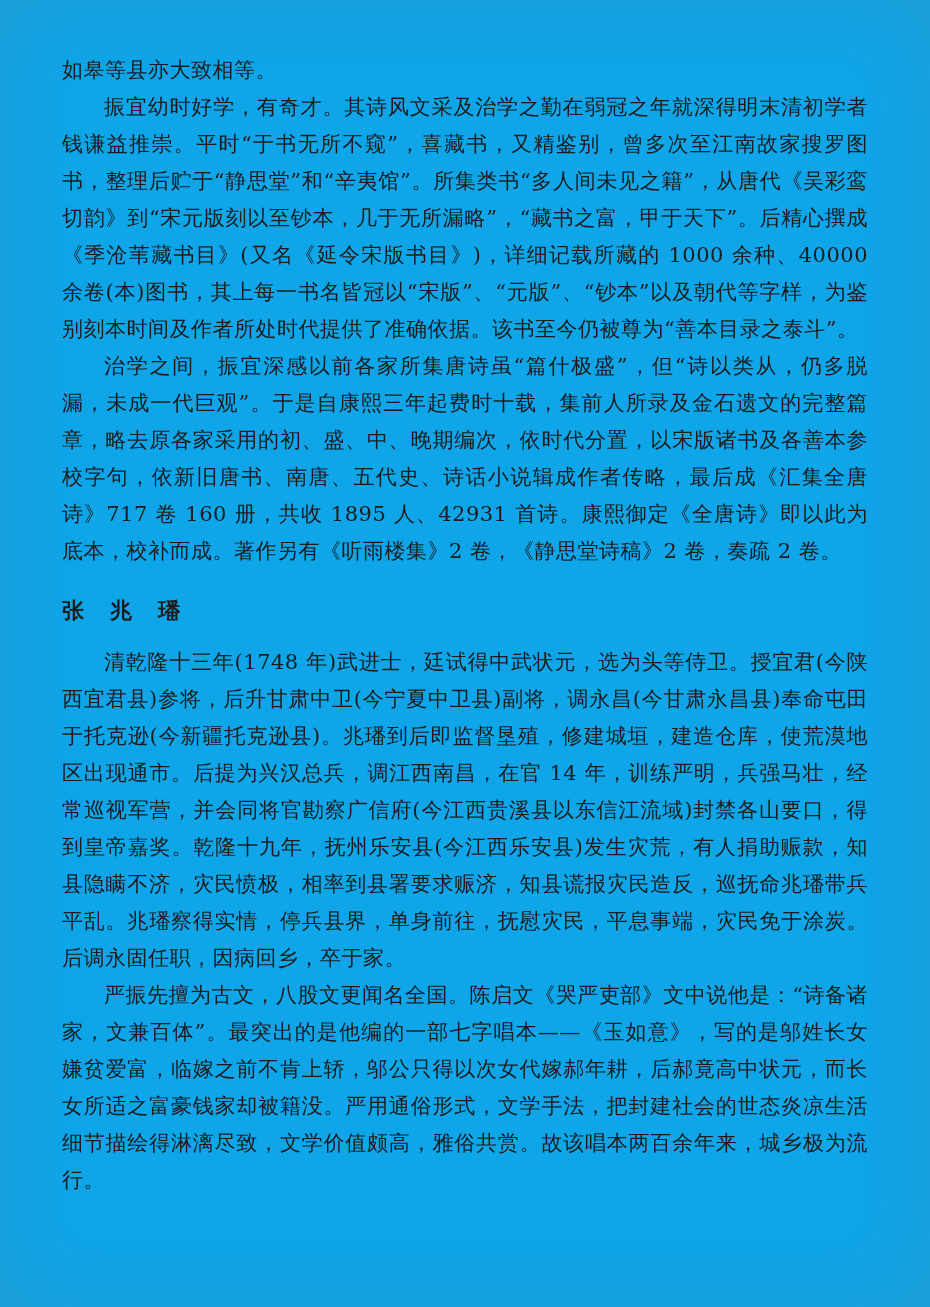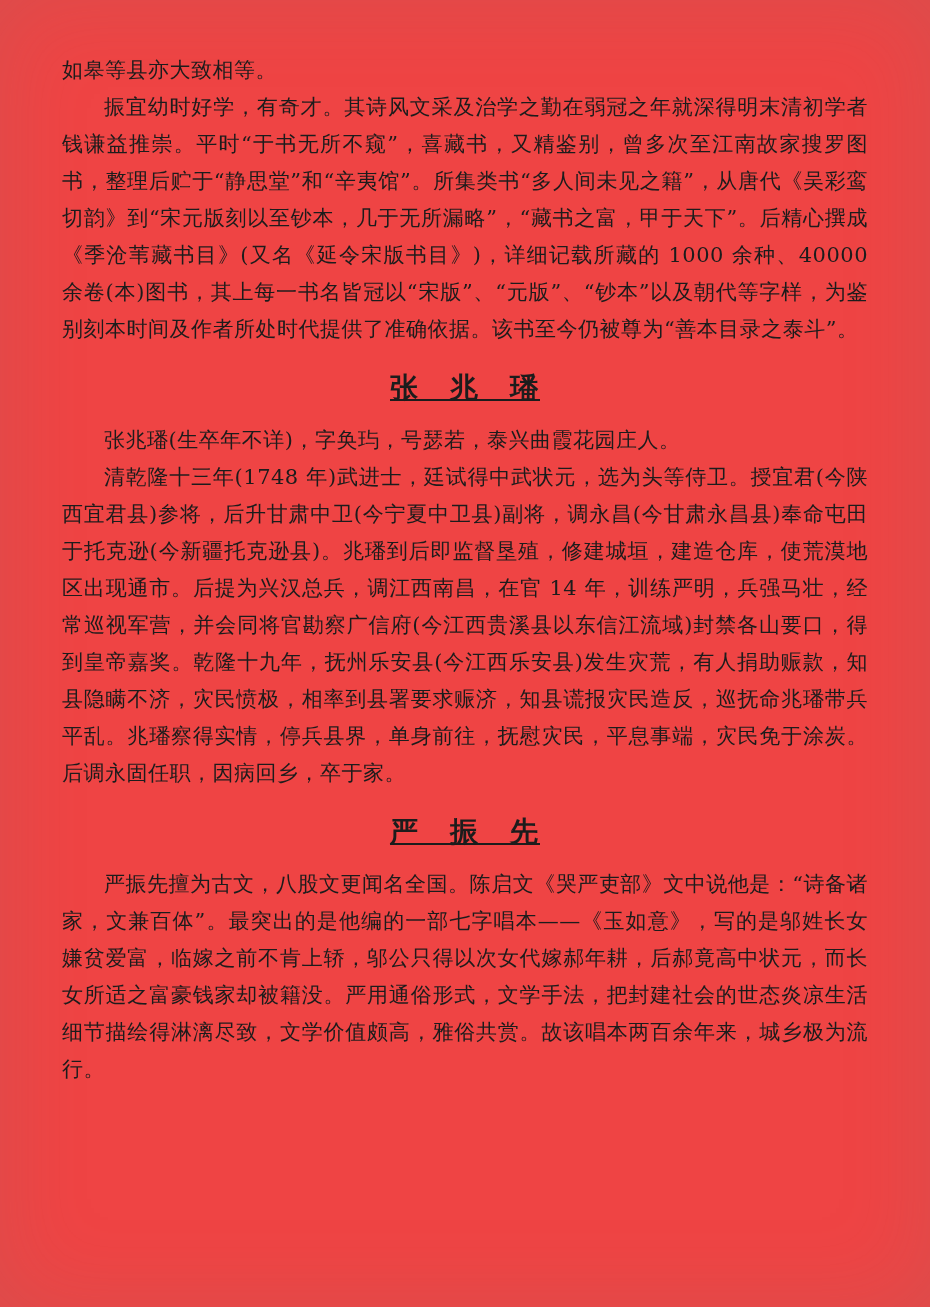--- a/index.html
+++ b/index.html
@@ -5,21 +5,21 @@
   html, body {
     margin: 0;
     padding: 0;
     background: #e9e9e7;
   }
   .page {
     position: relative;
     width: 930px;
     height: 1307px;
     margin: 0 auto;
-    background: #ef4444;
+    background: #0ea5e9;
     box-shadow: inset 0 0 90px rgba(120,120,115,0.18);
     overflow: hidden;
     font-family: "DejaVu Serif", "Liberation Serif", serif;
     color: #1c1c1c;
   }
   .text-block {
     position: absolute;
     left: 62px;
     top: 52px;
     width: 806px;
@@ -29,35 +29,32 @@
     font-size: 21px;
     line-height: 37px;
     text-align: justify;
     letter-spacing: 0.5px;
   }
   .para.indent {
     text-indent: 2em;
   }
   .section-heading {
     margin: 24px 0 18px 0;
-    font-size: 28px;
+    font-size: 22px;
     line-height: 32px;
     font-weight: bold;
-    text-align: center;
     letter-spacing: 2px;
-    text-decoration: underline;
   }
 </style>
 </head>
 <body>
 
 <div class="page">
   <div class="text-block">
     <p class="para">如皋等县亦大致相等。</p>
     <p class="para indent">振宜幼时好学，有奇才。其诗风文采及治学之勤在弱冠之年就深得明末清初学者钱谦益推崇。平时“于书无所不窥”，喜藏书，又精鉴别，曾多次至江南故家搜罗图书，整理后贮于“静思堂”和“辛夷馆”。所集类书“多人间未见之籍”，从唐代《吴彩鸾切韵》到“宋元版刻以至钞本，几于无所漏略”，“藏书之富，甲于天下”。后精心撰成《季沧苇藏书目》(又名《延令宋版书目》)，详细记载所藏的 1000 余种、40000 余卷(本)图书，其上每一书名皆冠以“宋版”、“元版”、“钞本”以及朝代等字样，为鉴别刻本时间及作者所处时代提供了准确依据。该书至今仍被尊为“善本目录之泰斗”。</p>
+    <p class="para indent">治学之间，振宜深感以前各家所集唐诗虽“篇什极盛”，但“诗以类从，仍多脱漏，未成一代巨观”。于是自康熙三年起费时十载，集前人所录及金石遗文的完整篇章，略去原各家采用的初、盛、中、晚期编次，依时代分置，以宋版诸书及各善本参校字句，依新旧唐书、南唐、五代史、诗话小说辑成作者传略，最后成《汇集全唐诗》717 卷 160 册，共收 1895 人、42931 首诗。康熙御定《全唐诗》即以此为底本，校补而成。著作另有《听雨楼集》2 卷，《静思堂诗稿》2 卷，奏疏 2 卷。</p>
     <h2 class="section-heading">张　兆　璠</h2>
-    <p class="para indent">张兆璠(生卒年不详)，字奂玙，号瑟若，泰兴曲霞花园庄人。</p>
     <p class="para indent">清乾隆十三年(1748 年)武进士，廷试得中武状元，选为头等侍卫。授宜君(今陕西宜君县)参将，后升甘肃中卫(今宁夏中卫县)副将，调永昌(今甘肃永昌县)奉命屯田于托克逊(今新疆托克逊县)。兆璠到后即监督垦殖，修建城垣，建造仓库，使荒漠地区出现通市。后提为兴汉总兵，调江西南昌，在官 14 年，训练严明，兵强马壮，经常巡视军营，并会同将官勘察广信府(今江西贵溪县以东信江流域)封禁各山要口，得到皇帝嘉奖。乾隆十九年，抚州乐安县(今江西乐安县)发生灾荒，有人捐助赈款，知县隐瞒不济，灾民愤极，相率到县署要求赈济，知县谎报灾民造反，巡抚命兆璠带兵平乱。兆璠察得实情，停兵县界，单身前往，抚慰灾民，平息事端，灾民免于涂炭。后调永固任职，因病回乡，卒于家。</p>
-    <h2 class="section-heading">严　振　先</h2>
     <p class="para indent">严振先擅为古文，八股文更闻名全国。陈启文《哭严吏部》文中说他是：“诗备诸家，文兼百体”。最突出的是他编的一部七字唱本——《玉如意》，写的是邬姓长女嫌贫爱富，临嫁之前不肯上轿，邬公只得以次女代嫁郝年耕，后郝竟高中状元，而长女所适之富豪钱家却被籍没。严用通俗形式，文学手法，把封建社会的世态炎凉生活细节描绘得淋漓尽致，文学价值颇高，雅俗共赏。故该唱本两百余年来，城乡极为流行。</p>
 
   </div>
 </div>
 
 </body></html>

